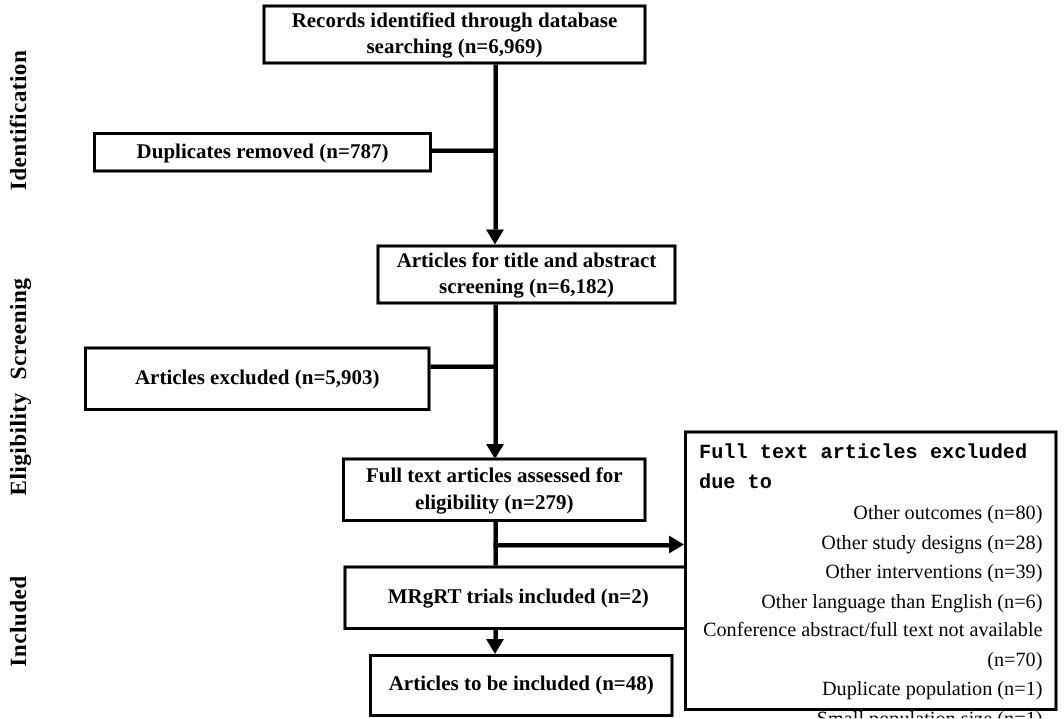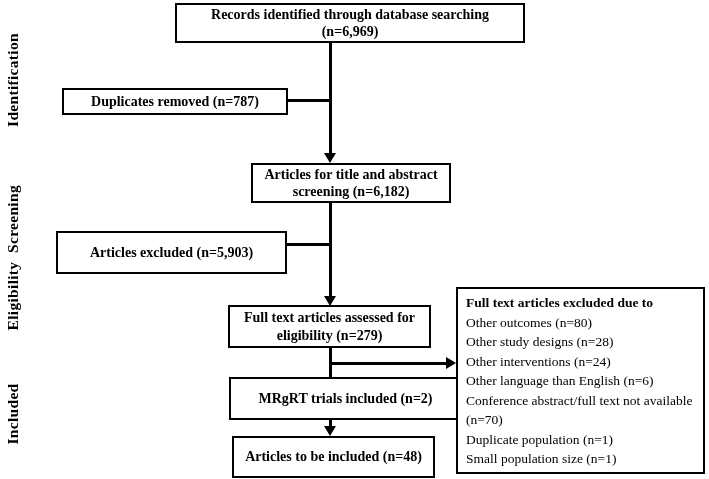--- a/index.html
+++ b/index.html
@@ -49,22 +49,22 @@
   .reasons-box {
     position:absolute;
     border:2.5px solid #000000;
     background:#ffffff;
     box-sizing:border-box;
     font-size:13.5px;
     line-height:19.5px;
     padding:4px 8px 2px 8px;
     text-align:left;
   }
-  .reasons-title { font-weight:bold; }
-  .reason-item { font-weight:normal; }
+  .reasons-title { font-weight:bold;font-family:Liberation Mono, monospace; }
+  .reason-item { font-weight:normal;text-align:right; }
 </style>
 </head>
 <body>
 
 <div class="canvas">
 
   <div class="stage-label" style="left:13px; top:80px;">Identification</div>
   <div class="stage-label" style="left:13px; top:219px;">Screening</div>
   <div class="stage-label" style="left:13px; top:296px;">Eligibility</div>
   <div class="stage-label" style="left:13px; top:414px;">Included</div>
@@ -80,38 +80,38 @@
   <div class="hline" style="left:285px; top:243px; width:47px; height:3px;"></div>
 
   <div class="vline" style="left:329px; top:347px; width:3px; height:31px;"></div>
 
   <div class="hline" style="left:329px; top:362px; width:118px; height:3px;"></div>
   <div class="arrow-right" style="left:446px; top:357px;"></div>
 
   <div class="vline" style="left:329px; top:419px; width:3px; height:8px;"></div>
   <div class="arrow-down" style="left:324px; top:426px;"></div>
 
-  <div class="box" style="left:175px; top:3px; width:350px; height:40px;">Records identified through database searching (n=6,969)</div>
+  <div class="box" style="left:175px; top:3px; width:256px; height:40px;">Records identified through database searching (n=6,969)</div>
 
   <div class="box" style="left:62px; top:88px; width:226px; height:27px;font-family:Liberation Serif, serif;">Duplicates removed (n=787)</div>
 
   <div class="box" style="left:230px; top:163px; width:200px; height:40px;margin-left:21px;">Articles for title and abstract screening (n=6,182)</div>
 
   <div class="box" style="left:56px; top:231px; width:231px; height:43px;">Articles excluded (n=5,903)</div>
 
   <div class="box" style="left:228px; top:305px; width:203px; height:43px;">Full text articles assessed for eligibility (n=279)</div>
 
   <div class="box" style="left:229px; top:377px; width:233px; height:43px;">MRgRT trials included (n=2)</div>
 
-  <div class="box" style="left:232px; top:436px; width:203px; height:42px;">Articles to be included (n=48)</div>
+  <div class="box" style="left:246px; top:436px; width:203px; height:42px;">Articles to be included (n=48)</div>
 
   <div class="reasons-box" style="left:456px; top:287px; width:249px; height:187px;">
     <div class="reasons-title">Full text articles excluded due to</div>
     <div class="reason-item">Other outcomes (n=80)</div>
     <div class="reason-item">Other study designs (n=28)</div>
-    <div class="reason-item">Other interventions (n=24)</div>
+    <div class="reason-item">Other interventions (n=39)</div>
     <div class="reason-item">Other language than English (n=6)</div>
     <div class="reason-item">Conference abstract/full text not available (n=70)</div>
     <div class="reason-item">Duplicate population (n=1)</div>
     <div class="reason-item">Small population size (n=1)</div>
   </div>
 
 </div>
 
 </body></html>

